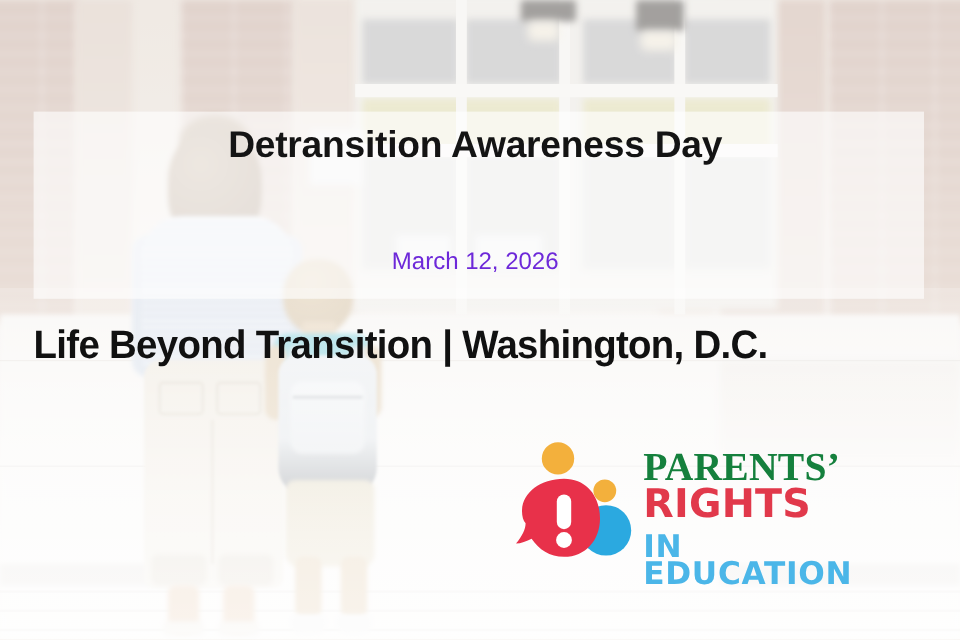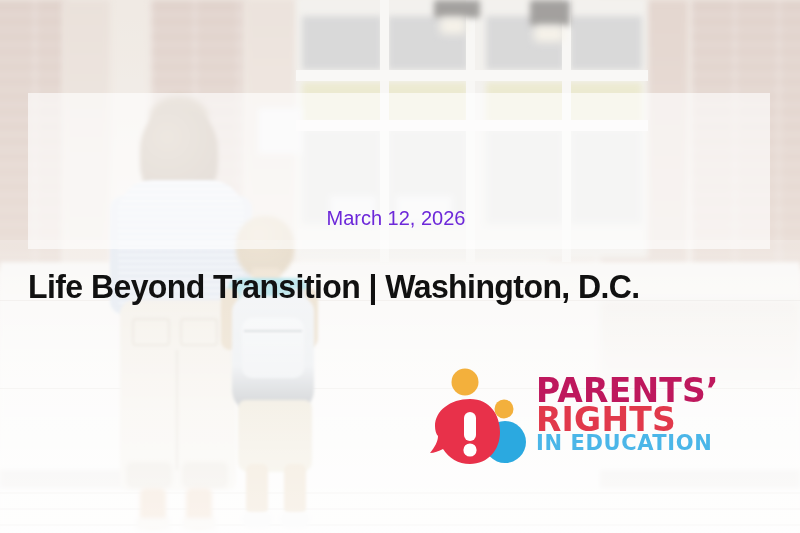--- a/index.html
+++ b/index.html
@@ -130,21 +130,21 @@
   
   .logo{position:absolute;left:428px;top:368px;width:290px;height:132px;}
   .logo-mark{position:absolute;left:0;top:0;width:104px;height:106px;}
   .logo-type{position:absolute;left:108px;top:8px;width:182px;}
   .lt-line{
     font-weight:bold;letter-spacing:.2px;line-height:.88;
     font-family:"DejaVu Sans","Liberation Sans",sans-serif;
   }
   .lt-parents{font-size:33px;}
   .lt-rights{font-size:33px;}
-  .lt-ined{font-size:21px;letter-spacing:.6px;margin-top:0;}
+  .lt-ined{font-size:26px;letter-spacing:.6px;margin-top:11px;}
 </style>
 </head>
 <body>
 
 <div id="event-banner">
 
   <div class="photo">
     <div class="bg-base"></div>
 
     <div class="brick l1"></div>
@@ -221,20 +221,21 @@
     <div class="c-leg" style="left:284px;top:464px;"></div>
     <div class="c-shoe" style="left:242px;top:512px;"></div>
     <div class="c-shoe" style="left:280px;top:512px;"></div>
 
     <div class="wash"></div>
     <div class="wash-2"></div>
   </div>
 
   <div class="band"></div>
 
+  <div class="headline">Detransition Awareness Day</div>
   <div class="date">March 12, 2026</div>
   <div class="subhead">Life Beyond Transition | Washington, D.C.</div>
 
   <div class="logo">
 
     <div class="logo-mark">
       <svg viewBox="0 0 104 106" width="104" height="106" aria-hidden="true">
 
         <circle cx="37" cy="14" r="13.5" fill="#F3B03C"></circle>
 
@@ -244,20 +245,20 @@
 
         <path d="M42 31 C62 31 72 47 72 64 C72 82 60 96 42 96 C30 96 21 90 15 81
                  C11 83 6 85 2 85 C7 79 10 73 10 68 C8 66 7 62 7 58 C7 43 22 31 42 31 Z" fill="#E8314A"></path>
 
         <rect x="36" y="44" width="12" height="29" rx="6" fill="#FFFFFF"></rect>
         <circle cx="42" cy="82" r="6.6" fill="#FFFFFF"></circle>
       </svg>
     </div>
 
     <div class="logo-type">
-      <div class="lt-line lt-parents" style="color:#be185d;">PARENTS’</div>
+      <div class="lt-line lt-parents" style="color:#15803d;font-family:Liberation Serif, serif;">PARENTS’</div>
       <div class="lt-line lt-rights" style="color:#E1394B;">RIGHTS</div>
       <div class="lt-line lt-ined" style="color:#4BB6E8;">IN EDUCATION</div>
     </div>
 
   </div>
 
 </div>
 
 </body></html>

